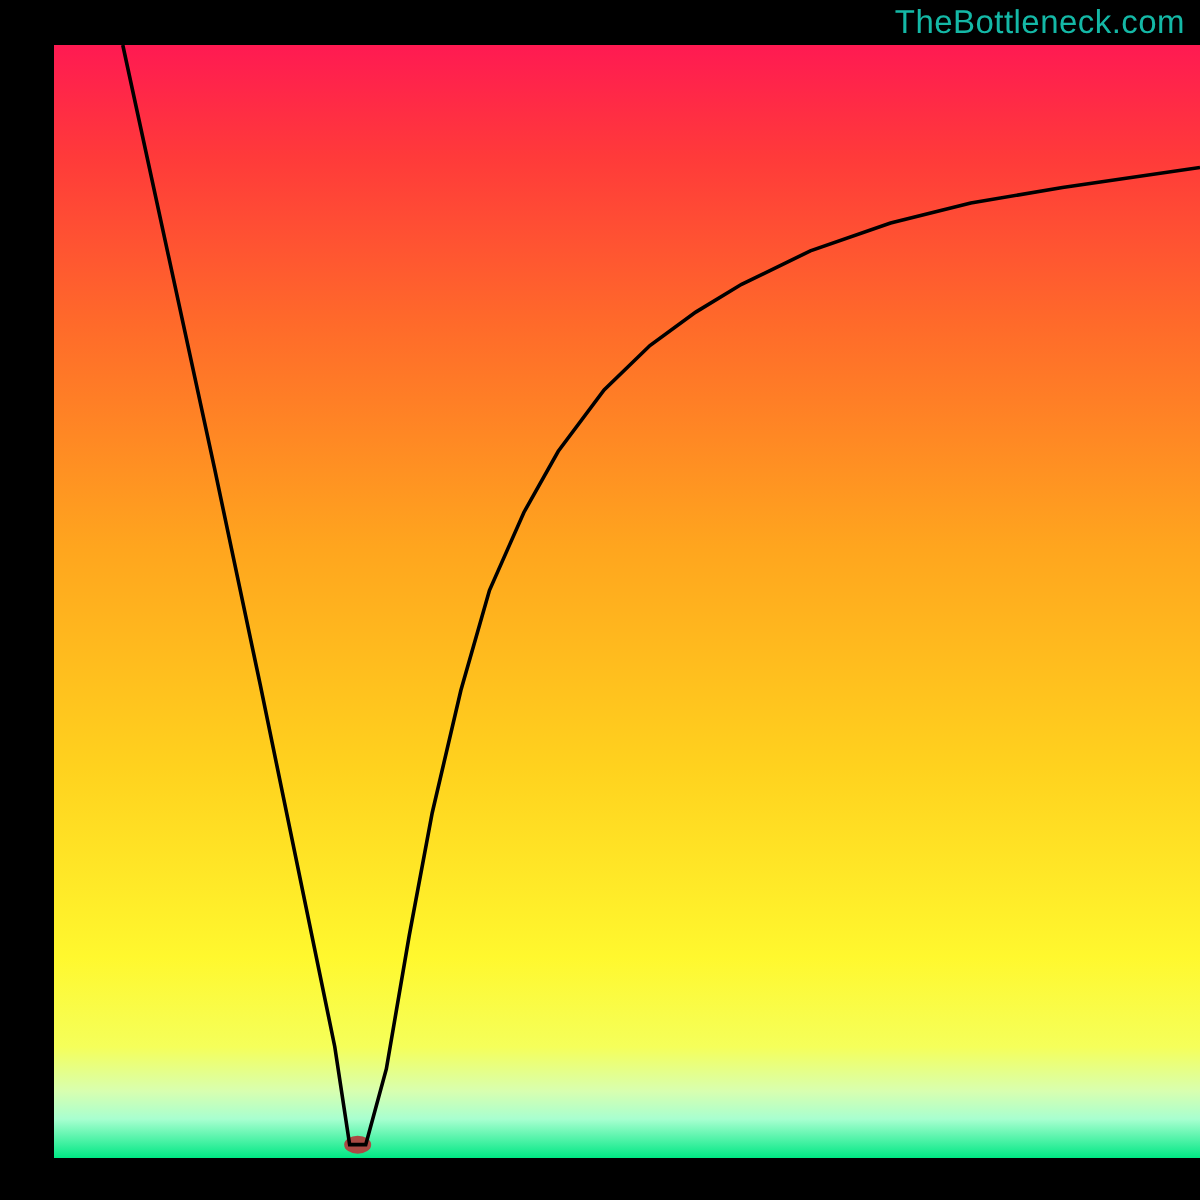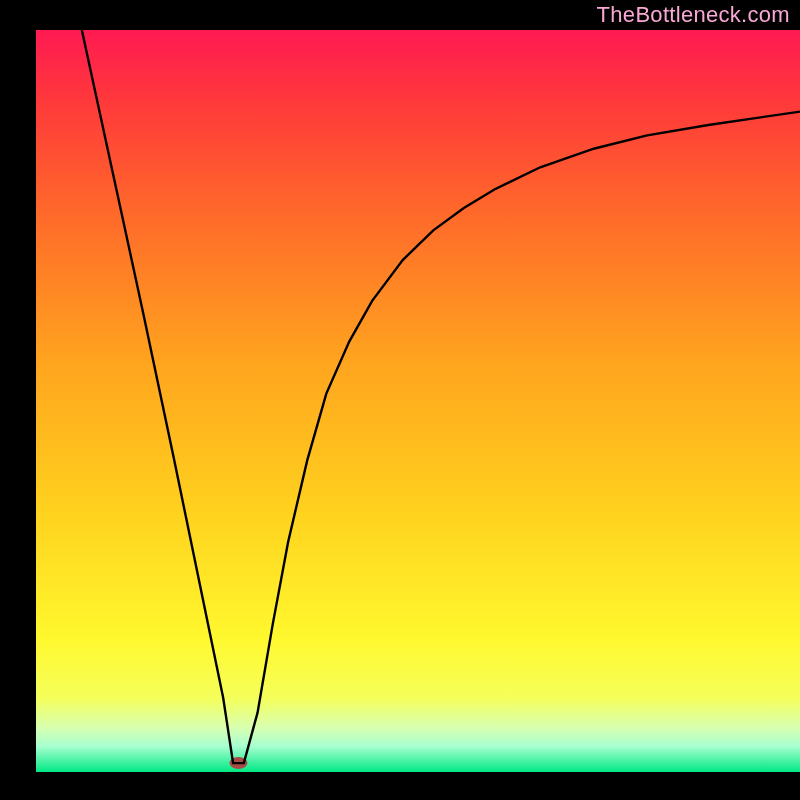--- a/index.html
+++ b/index.html
@@ -13,21 +13,21 @@
   .wrapper {
     width: 800px;
     height: 800px;
     position: relative;
     background: #000;
   }
   .attribution {
     position: absolute;
     top: 2px;
     right: 10px;
-    color: #f9a8d4;
+    color: #14b8a6;
     font-size: 22px;
     font-weight: 500;
     letter-spacing: 0.3px;
   }
   svg {
     display: block;
   }
 </style>
 </head>
 <body>

